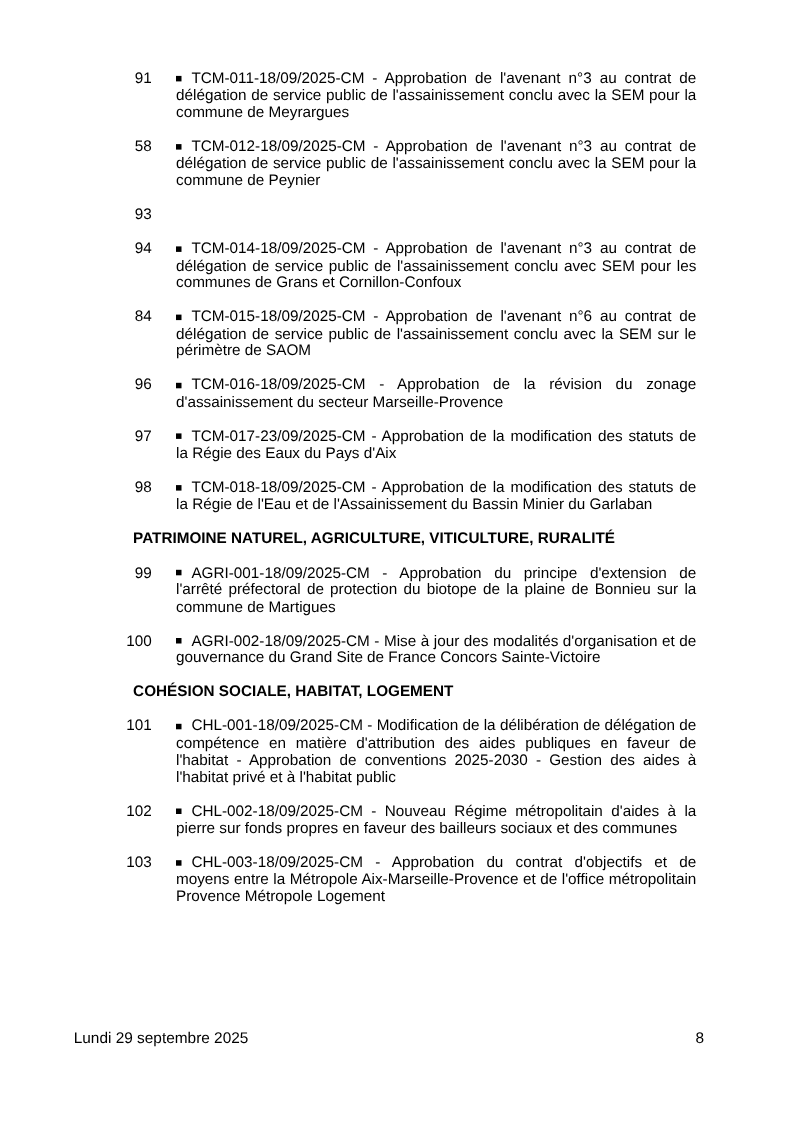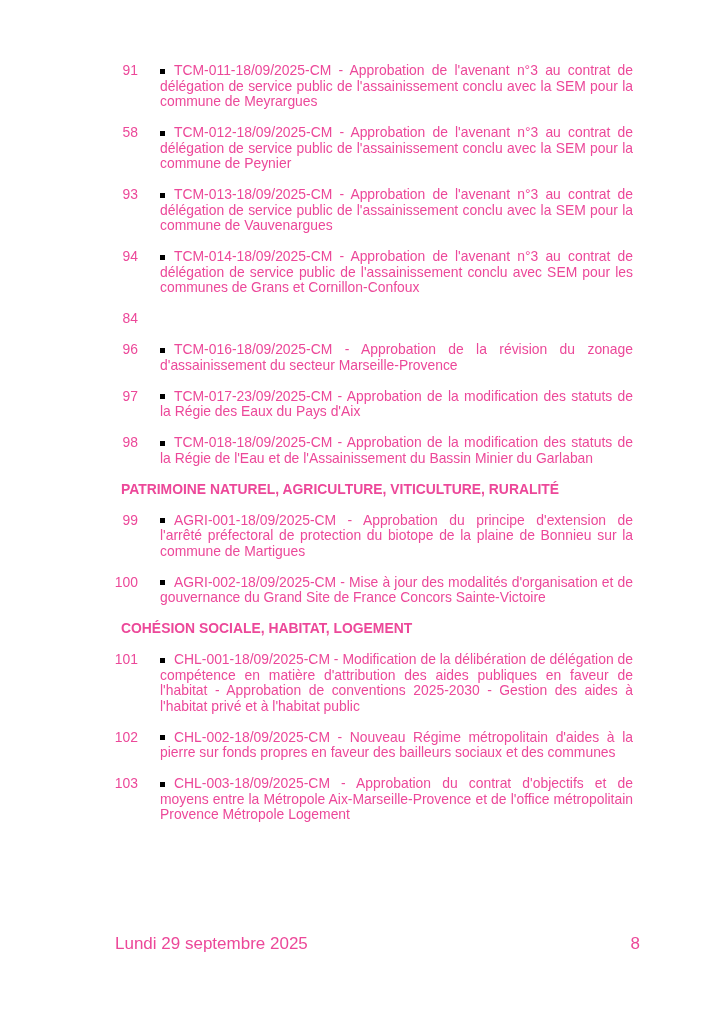--- a/index.html
+++ b/index.html
@@ -2,21 +2,21 @@
 <html><head>
 <meta charset="utf-8">
 <style>
   html, body { margin: 0; padding: 0; }
   body { background: #ffffff; }
   .page {
     position: relative;
     width: 724px;
     height: 1024px;
     background: #ffffff;
-    color: #ec4899;
+    color: #000000;
     font-family: "Liberation Sans", "DejaVu Sans", sans-serif;
     font-size: 13.9px;
     line-height: 15.5px;
     overflow: hidden;
   }
   .content { padding: 63px 91px 0 0; }
   .section-heading {
     font-size: 13.9px;
     font-weight: bold;
     line-height: 15.5px;
@@ -38,53 +38,52 @@
     background: #000000;
     margin-right: 9px;
     vertical-align: 1.5px;
   }
   .code { font-weight: normal; }
   .footer {
     position: absolute;
     left: 67px;
     right: 66px;
     top: 936px;
-    font-size: 17px;
+    font-size: 14px;
     line-height: 15.5px;
-    margin-left: 48px;
   }
   .footer-page { position: absolute; right: 18px; top: 0; }
 </style>
 </head>
 <body>
 
 <div class="page">
   <main class="content" id="doc-body">
   <div class="item">
     <div class="item-num">91</div>
     <p class="item-text"><span class="bullet"></span><span class="code">TCM-011-18/09/2025-CM</span><span class="sep"> - </span><span class="desc">Approbation de l'avenant n°3 au contrat de délégation de service public de l'assainissement conclu avec la SEM pour la commune de Meyrargues</span></p>
   </div>
 
   <div class="item">
     <div class="item-num">58</div>
     <p class="item-text"><span class="bullet"></span><span class="code">TCM-012-18/09/2025-CM</span><span class="sep"> - </span><span class="desc">Approbation de l'avenant n°3 au contrat de délégation de service public de l'assainissement conclu avec la SEM pour la commune de Peynier</span></p>
   </div>
 
   <div class="item">
     <div class="item-num">93</div>
-    <p class="item-text"><span class="bullet"></span><span class="code">TCM-013-18/09/2025-CM</span><span class="sep"> - </span><span class="desc">Approbation de l'avenant n°3 au contrat de délégation de service public de l'assainissement conclu avec la SEM pour la commune de Vauvenargues</span></p>
   </div>
 
   <div class="item">
     <div class="item-num">94</div>
     <p class="item-text"><span class="bullet"></span><span class="code">TCM-014-18/09/2025-CM</span><span class="sep"> - </span><span class="desc">Approbation de l'avenant n°3 au contrat de délégation de service public de l'assainissement conclu avec SEM pour les communes de Grans et Cornillon-Confoux</span></p>
   </div>
 
   <div class="item">
     <div class="item-num">84</div>
+    <p class="item-text"><span class="bullet"></span><span class="code">TCM-015-18/09/2025-CM</span><span class="sep"> - </span><span class="desc">Approbation de l'avenant n°6 au contrat de délégation de service public de l'assainissement conclu avec la SEM sur le périmètre de SAOM</span></p>
   </div>
 
   <div class="item">
     <div class="item-num">96</div>
     <p class="item-text"><span class="bullet"></span><span class="code">TCM-016-18/09/2025-CM</span><span class="sep"> - </span><span class="desc">Approbation de la révision du zonage d'assainissement du secteur Marseille-Provence</span></p>
   </div>
 
   <div class="item">
     <div class="item-num">97</div>
     <p class="item-text"><span class="bullet"></span><span class="code">TCM-017-23/09/2025-CM</span><span class="sep"> - </span><span class="desc">Approbation de la modification des statuts de la Régie des Eaux du Pays d'Aix</span></p>

